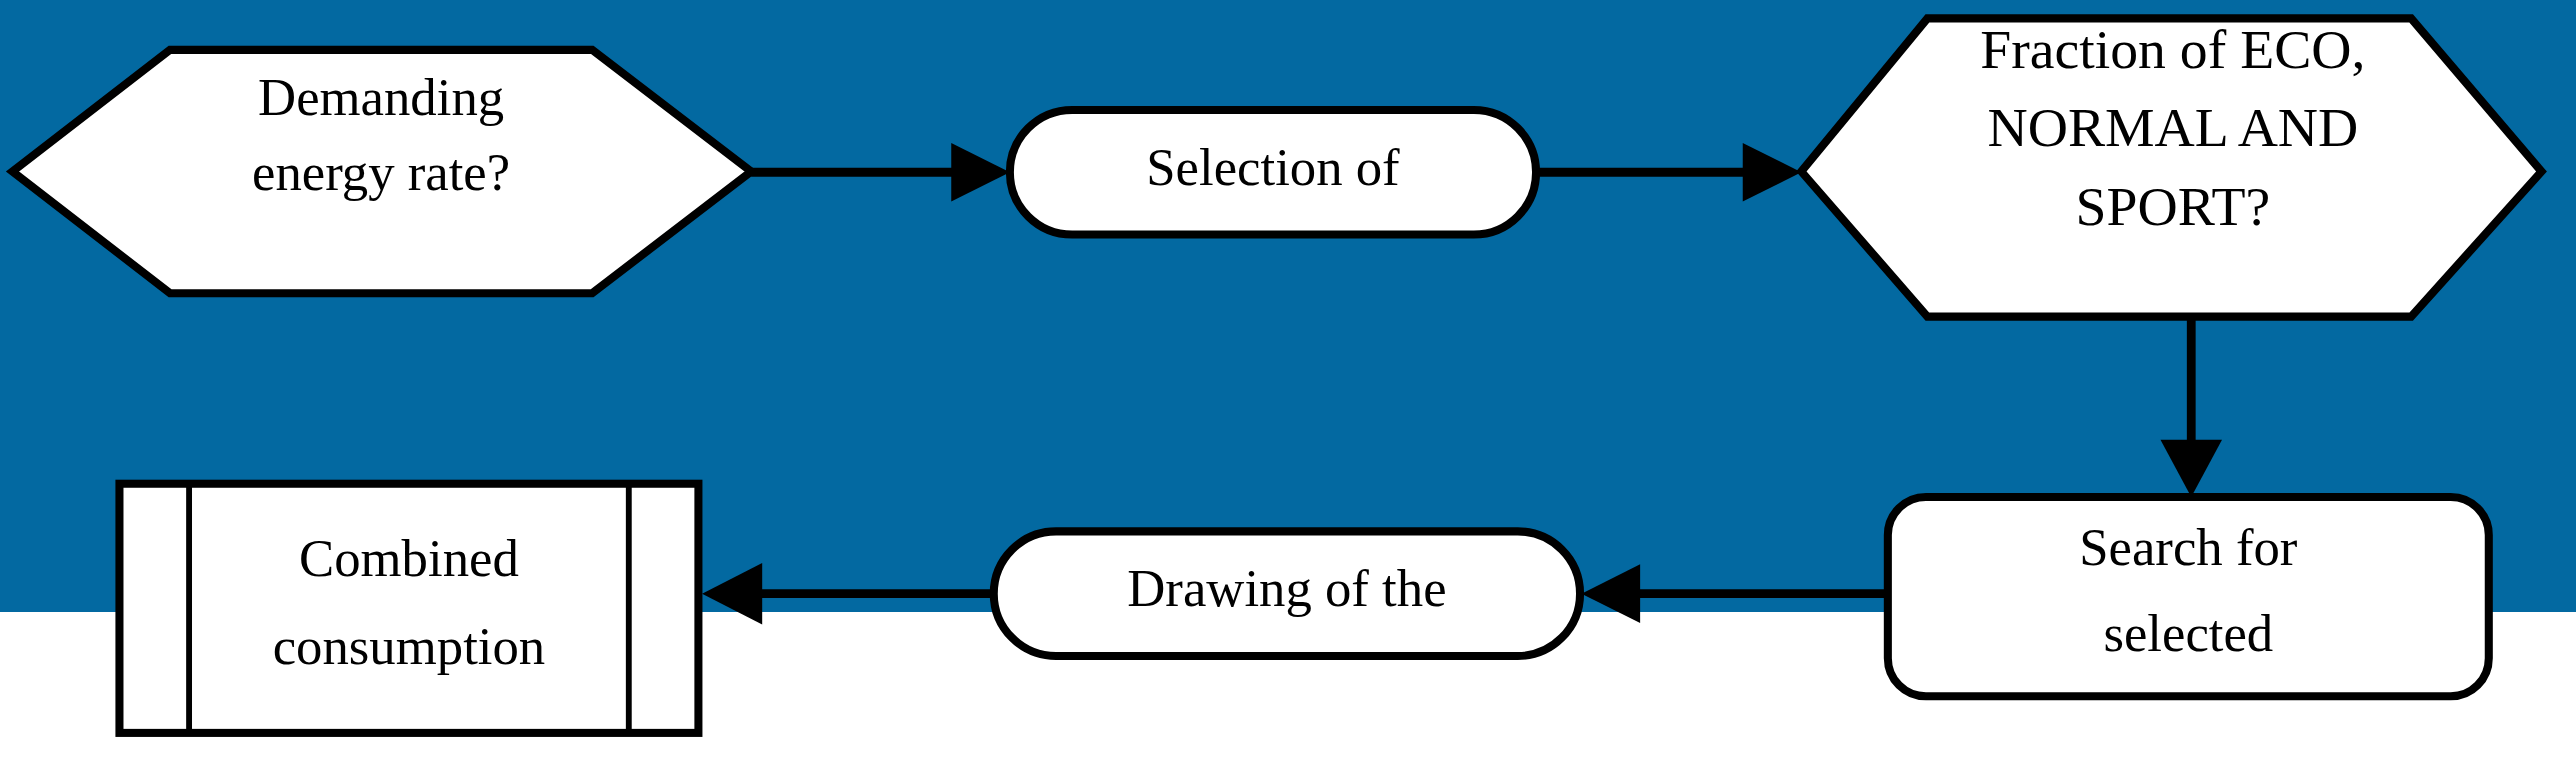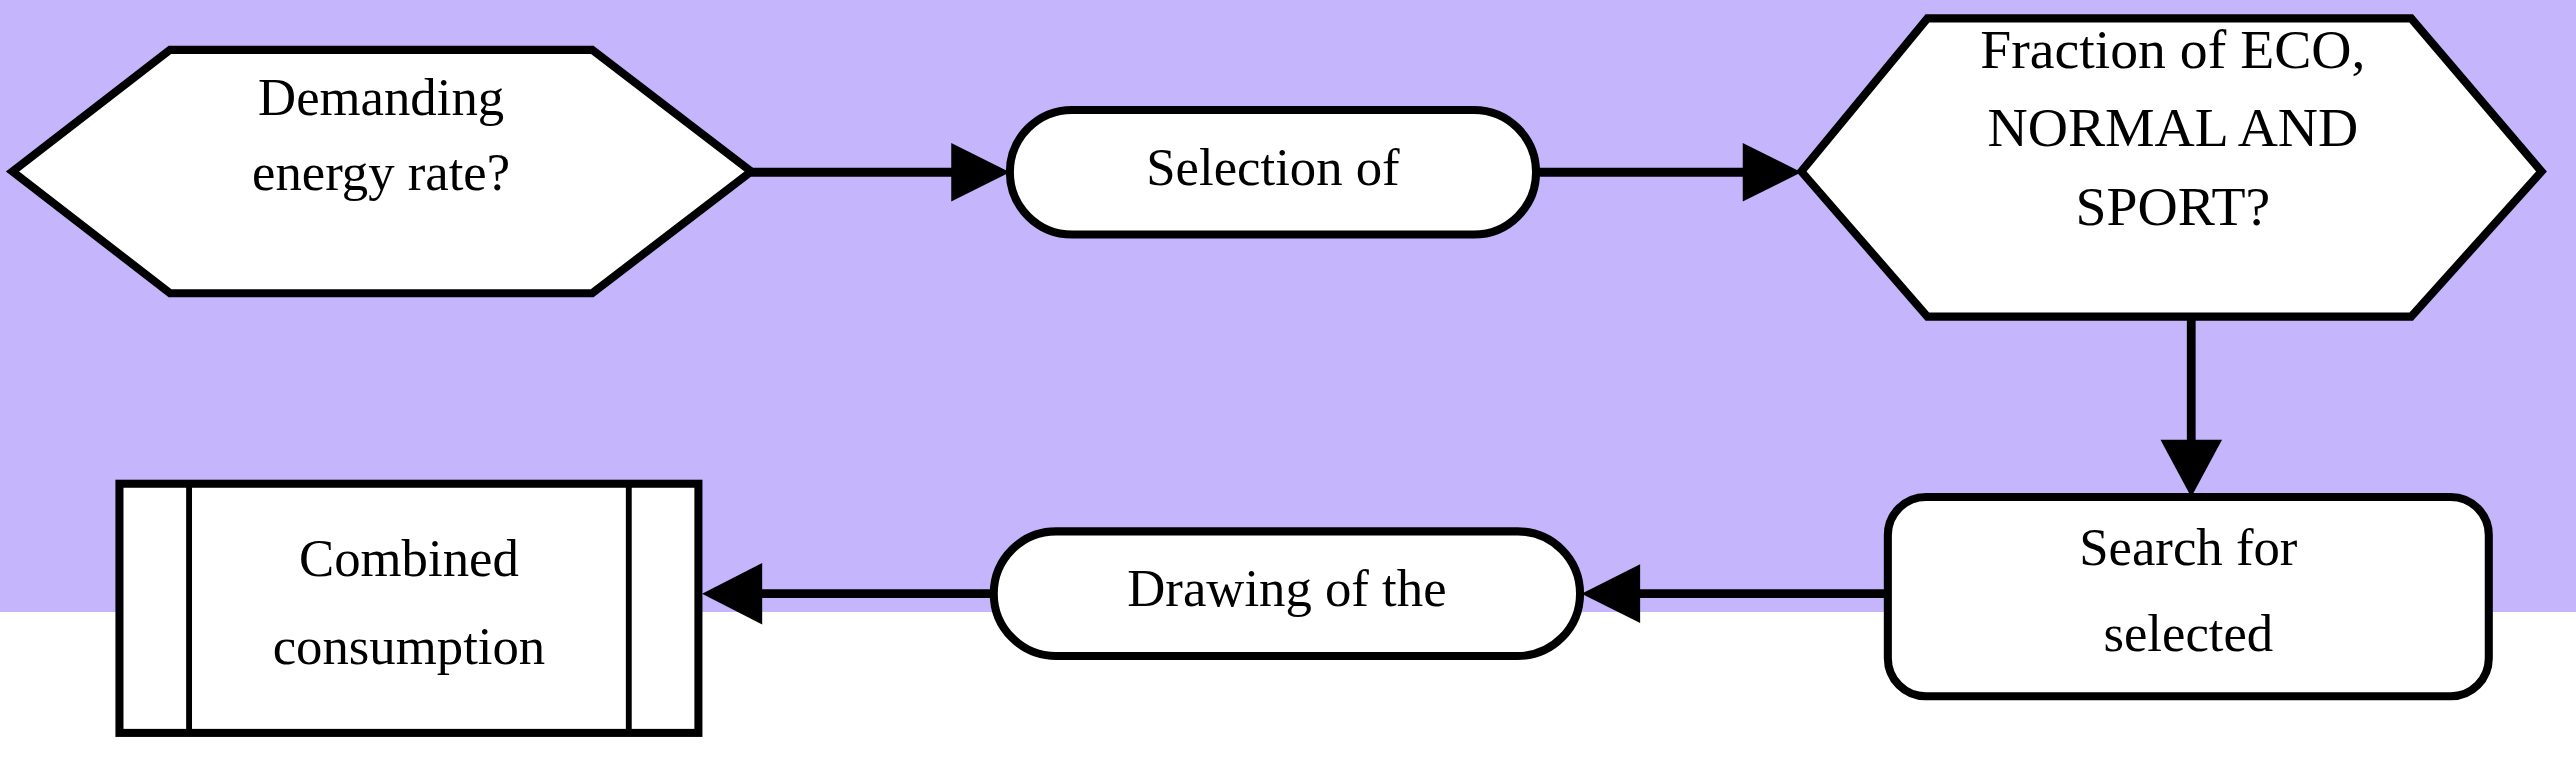--- a/index.html
+++ b/index.html
@@ -11,21 +11,21 @@
   body {
     width: 2576px;
     height: 763px;
     font-family: "Liberation Serif", "DejaVu Serif", serif;
     overflow: hidden;
   }
   #flow-root {
     position: relative;
     width: 2576px;
     height: 612px;
-    background: #c4b5fd;
+    background: #0369a1;
   }
   svg#flow-svg {
     position: absolute;
     left: 0;
     top: 0;
     width: 2576px;
     height: 763px;
     display: block;
   }
   .shape-outline {

